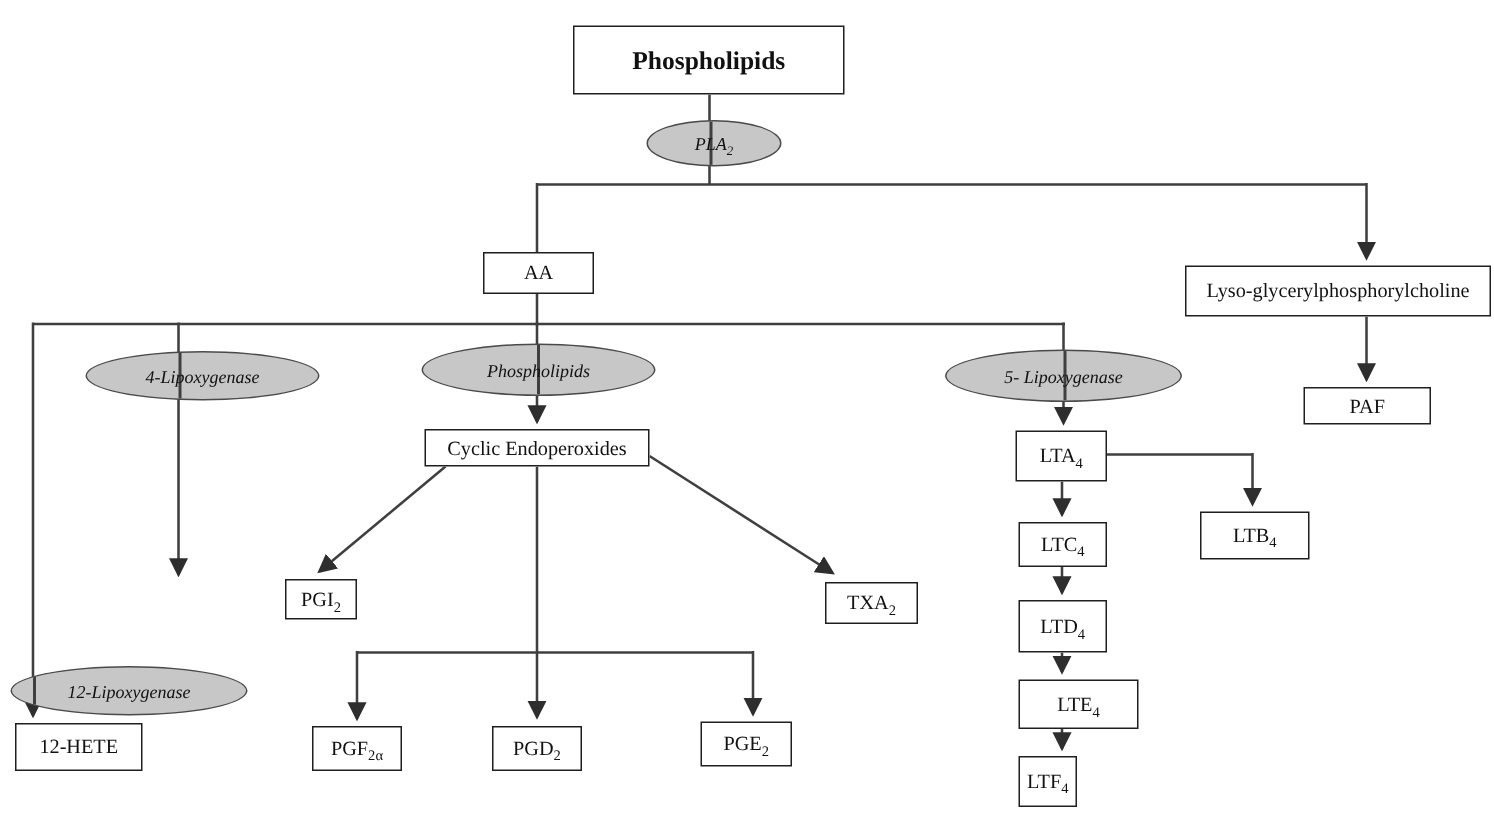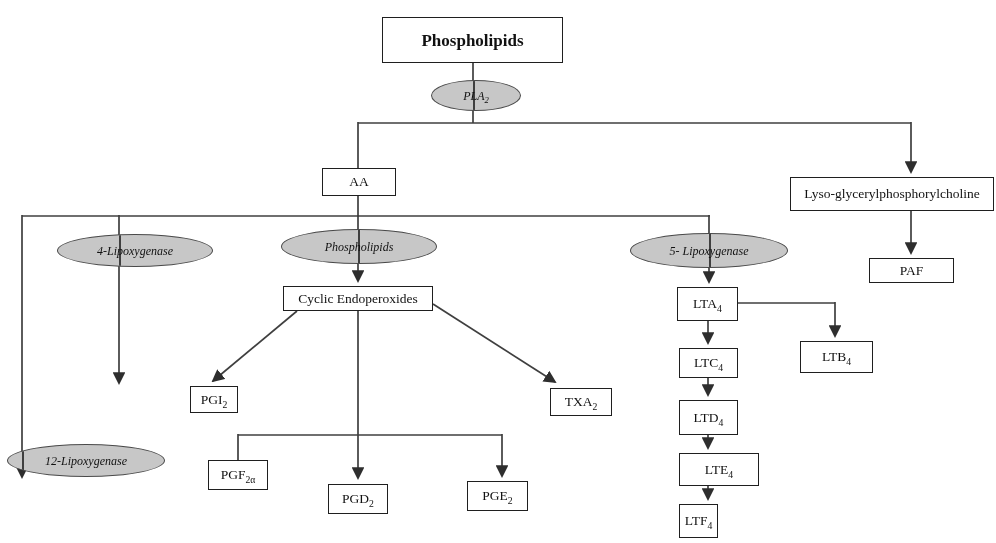--- a/index.html
+++ b/index.html
@@ -111,30 +111,33 @@
 
   <div class="box" style="left:869px;top:258px;width:85px;height:25px">
     <span class="lbl">PAF</span>
   </div>
 
   <div class="box" style="left:283px;top:286px;width:150px;height:25px">
     <span class="lbl">Cyclic Endoperoxides</span>
   </div>
 
 
+  <div class="box" style="left:10px;top:482px;width:85px;height:32px">
+    <span class="lbl">12-HETE</span>
+  </div>
 
   <div class="box" style="left:190px;top:386px;width:48px;height:27px">
     <span class="lbl">PGI<sub>2</sub></span>
   </div>
 
   <div class="box" style="left:550px;top:388px;width:62px;height:28px">
     <span class="lbl">TXA<sub>2</sub></span>
   </div>
 
-  <div class="box" style="left:208px;top:460px;width:60px;height:30px">
+  <div class="box" style="left:208px;top:484px;width:60px;height:30px">
     <span class="lbl">PGF<sub>2α</sub></span>
   </div>
 
   <div class="box" style="left:328px;top:484px;width:60px;height:30px">
     <span class="lbl">PGD<sub>2</sub></span>
   </div>
 
   <div class="box" style="left:467px;top:481px;width:61px;height:30px">
     <span class="lbl">PGE<sub>2</sub></span>
   </div>

